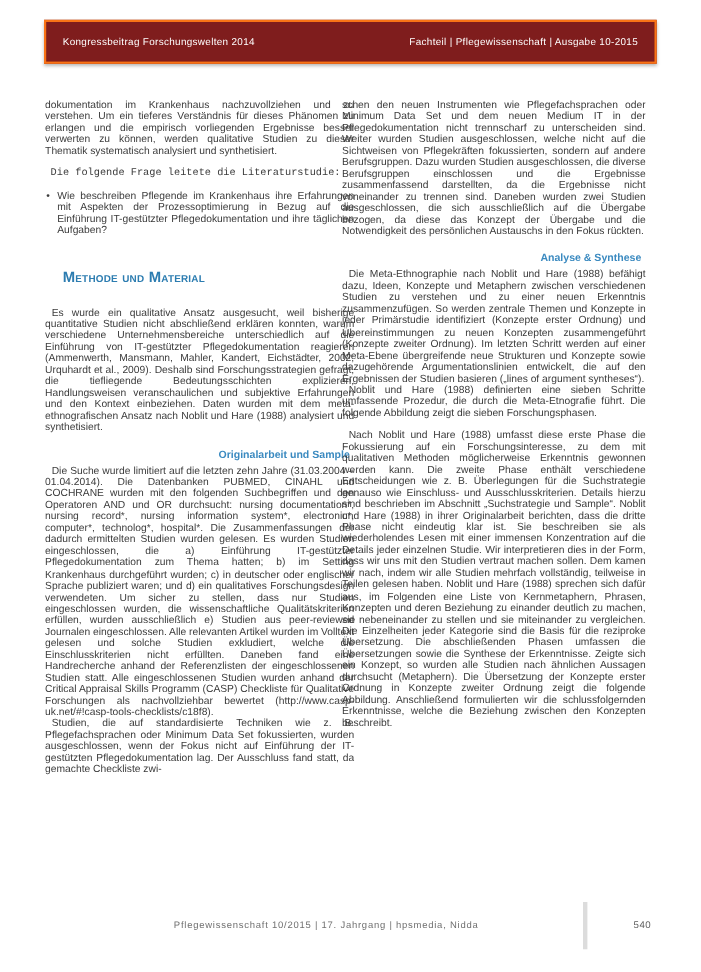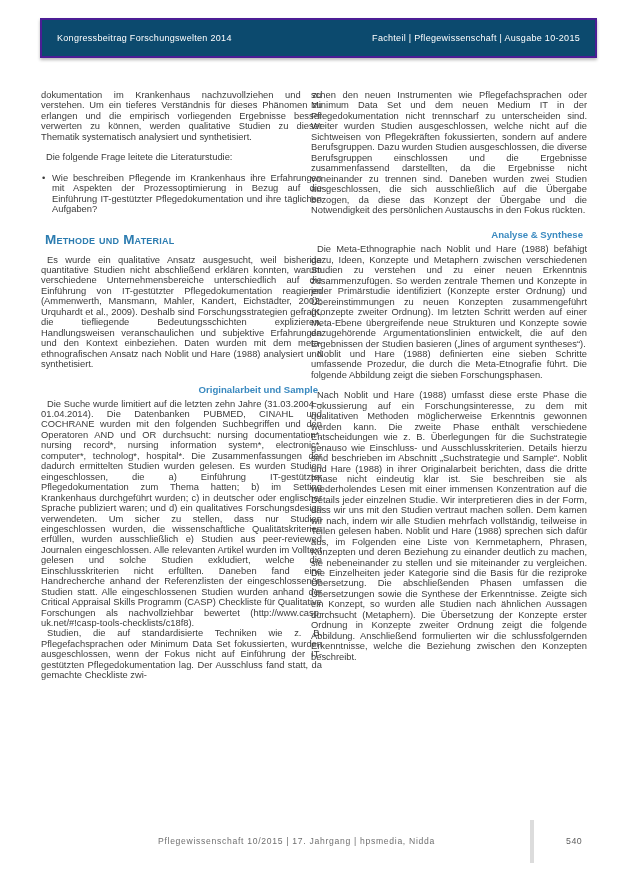--- a/index.html
+++ b/index.html
@@ -9,22 +9,22 @@
     font-family:"Liberation Sans", sans-serif;
     position:relative;
     overflow:hidden;
     color:#3b3b3b;
   }
   .page { position:absolute; inset:0; background:#ffffff; }
 
   
   .header-bar {
     position:absolute; left:40px; top:18px; width:557px; height:40px;
-    background:#0c4a6e;
-    border:2px solid #4c1d95;
+    background:#7f1d1d;
+    border:2px solid #f97316;
     box-shadow:0 2px 3px rgba(0,0,0,0.28);
     box-sizing:border-box;
     display:flex; justify-content:space-between; align-items:center;
     padding:18px 15px;
     color:#ffffff;
     font-size:9px; letter-spacing:0.3px;
     white-space:nowrap;
   }
 
   
@@ -37,27 +37,27 @@
   }
   .col-left  { left:41px;  width:281px; }
   .col-right { left:311px; width:276px; }
 
   .para { margin:0; text-indent:6px; }
   .para.noindent { text-indent:0;margin-top:19px; }
   .gap  { height:10px; }
   .gap-sm { height:4px; }
   .gap-lg { height:13px; }
 
-  .lead-in { margin:0; text-indent:5px; }
+  .lead-in { margin:0; text-indent:5px;font-family:Liberation Mono, monospace; }
 
   .bullet-item { position:relative; margin:0; padding-left:11px; }
   .bullet-item .marker { position:absolute; left:1px; top:0; }
 
   .section-heading {
-    margin:4px;
+    margin:16px;
     font-variant:small-caps;
     font-weight:bold;
     font-size:13.5px; line-height:15px;
     color:#2c7cb0;
     letter-spacing:0.2px;
     text-align:left;
   }
   .sub-heading {
     margin:4px;
     color:#3b8ac0;
@@ -72,20 +72,21 @@
     font-size:8.6px; letter-spacing:0.7px;
     color:#6f6f6f;
     white-space:nowrap;
   }
   .footer-divider {
     position:absolute; left:530px; top:820px; width:4px; height:43px;
     background:#dcdcdc;
   }
   .footer-page {
     position:absolute; left:566px; top:836px; width:36px;
+    text-align:center;
     font-size:8.8px; letter-spacing:0.5px;
     color:#5e5e5e;
   }
 </style>
 </head>
 <body>
 
 <div class="page">
 
   <div class="header-bar">

